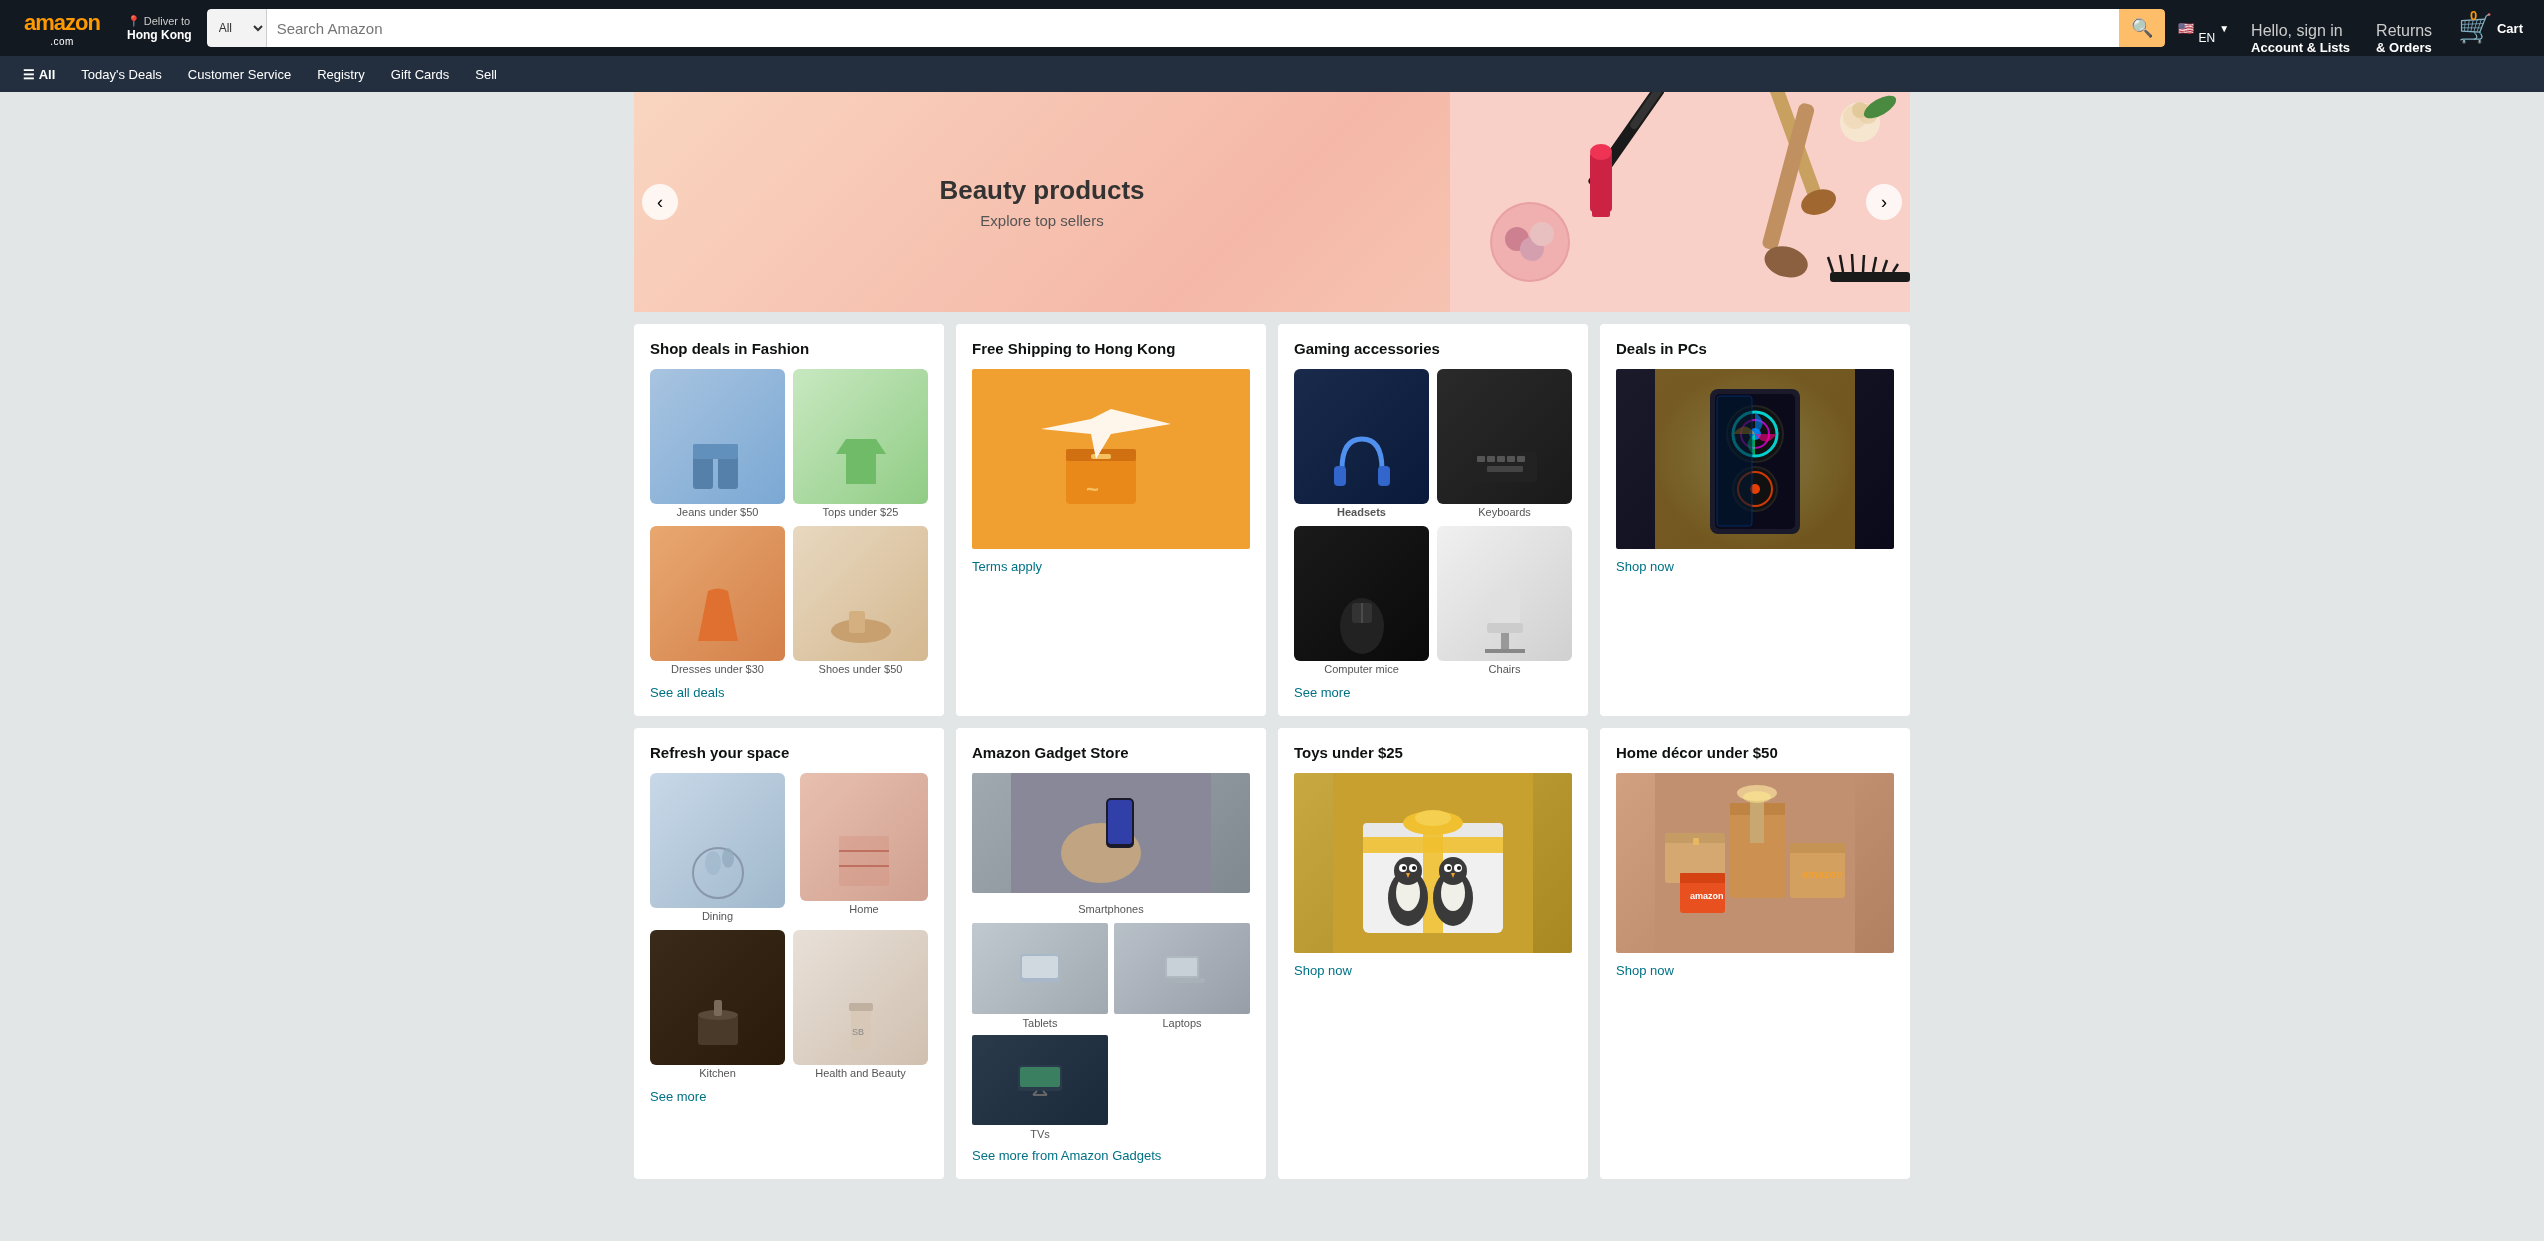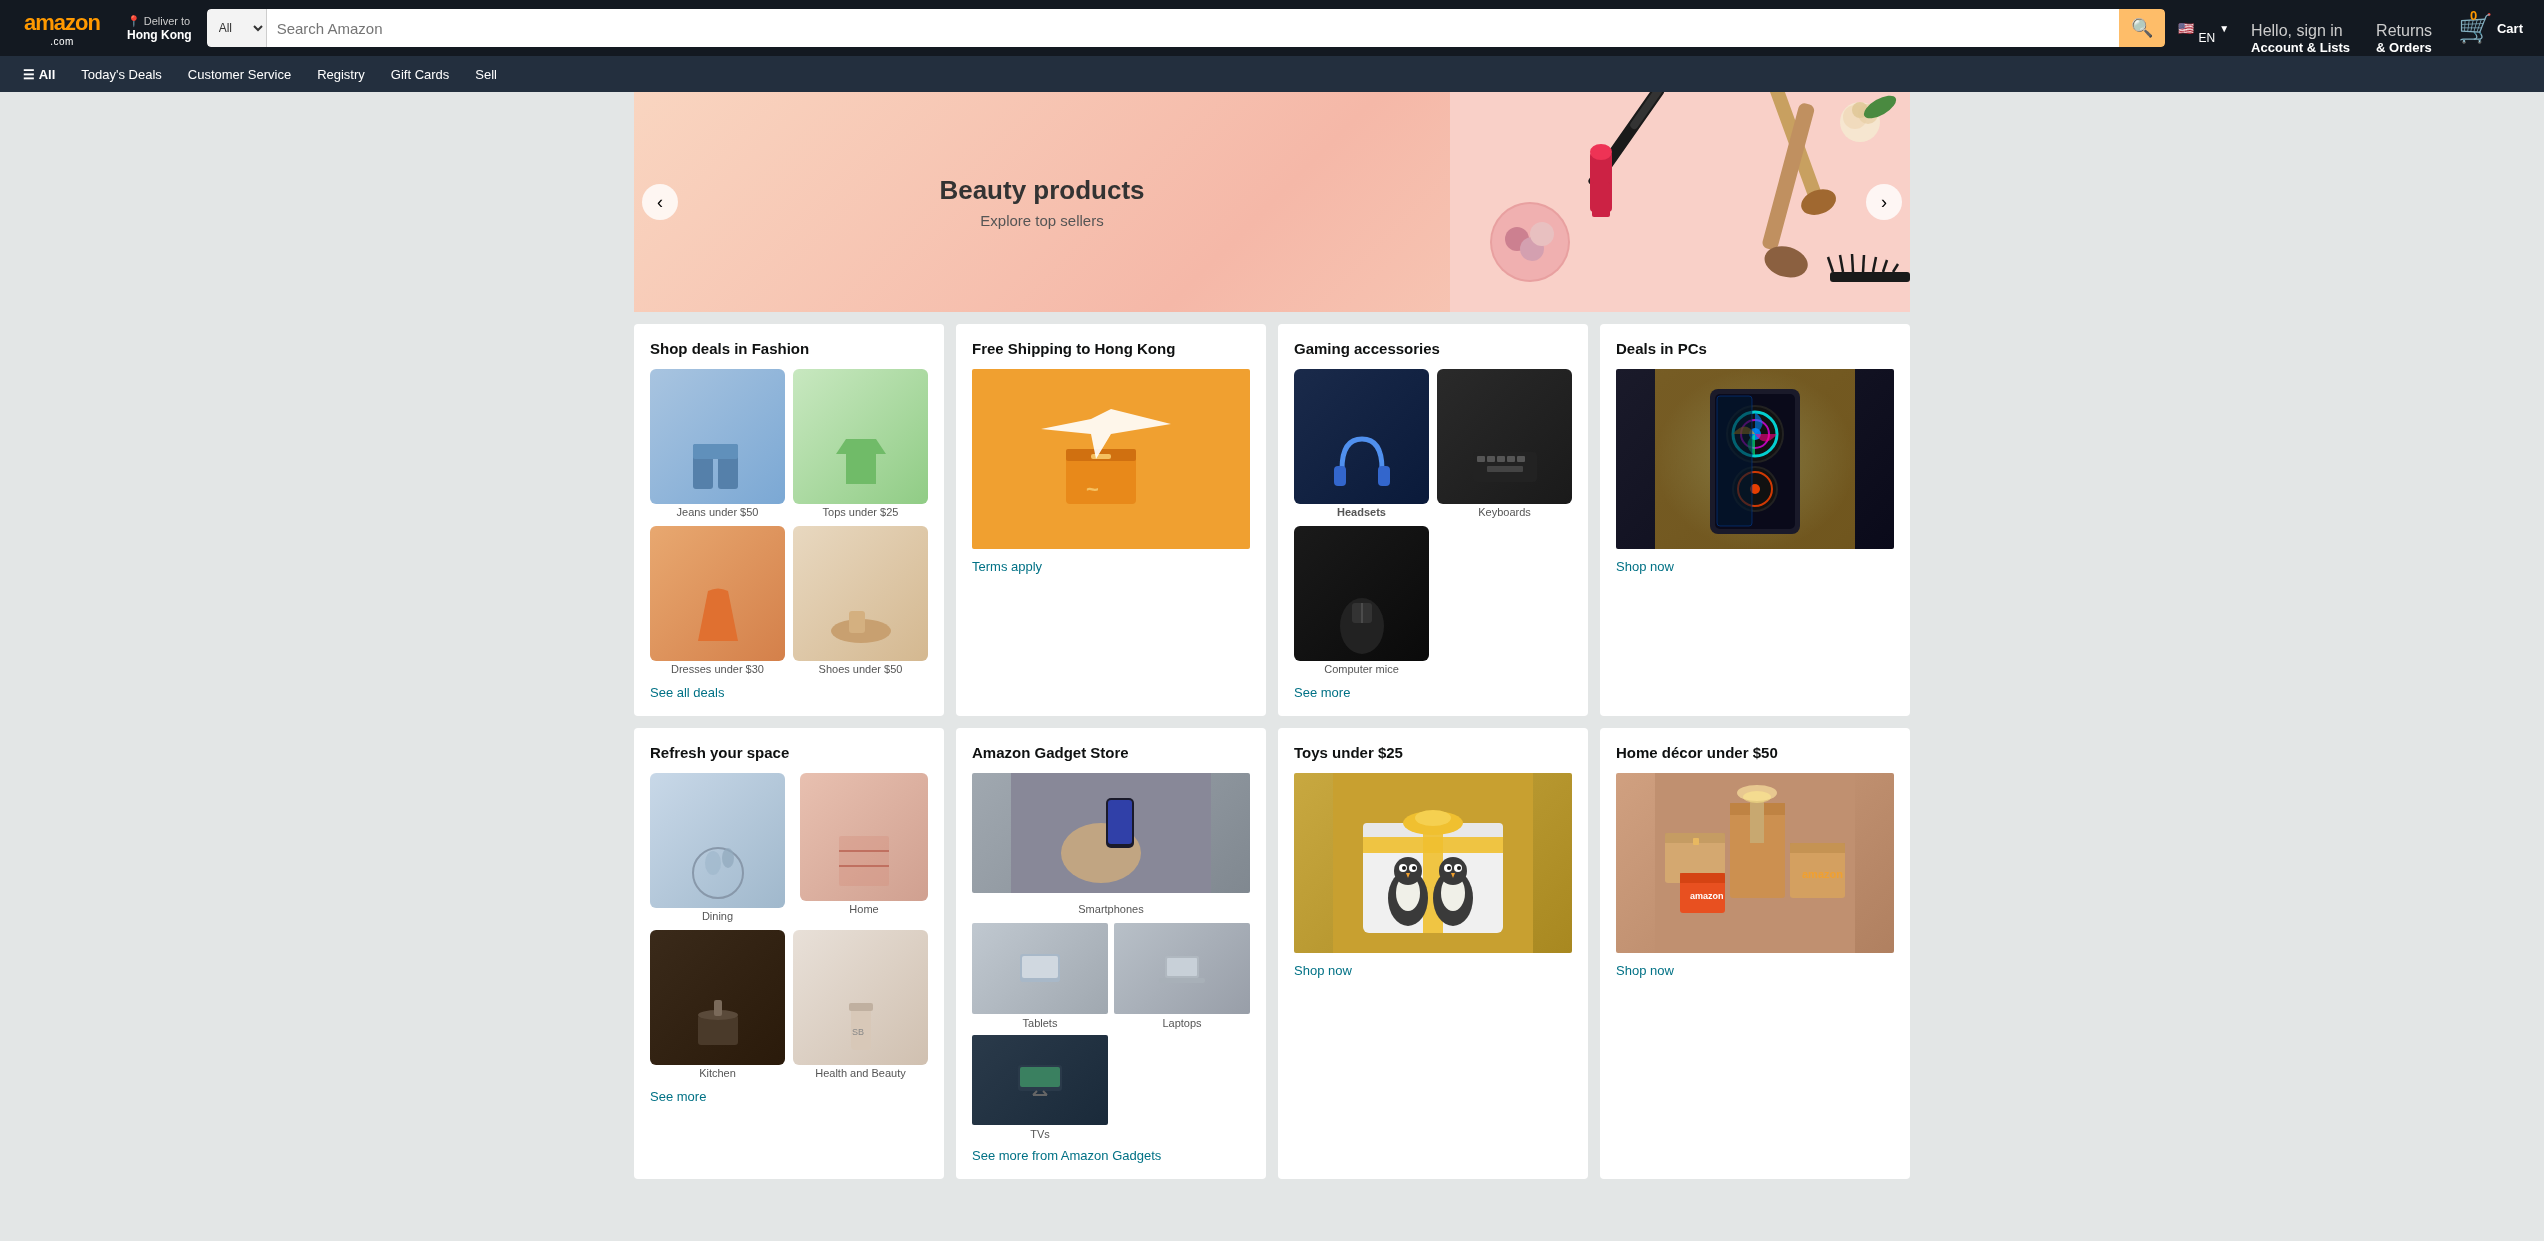--- a/index.html
+++ b/index.html
@@ -520,20 +520,31 @@
         </div>
         <div style="cursor:pointer;">
           <div class="card-img-placeholder img-gaming-mouse">
             <svg width="80" height="80" viewBox="0 0 80 80">
                 <ellipse cx="40" cy="45" rx="22" ry="28" fill="#222"></ellipse>
                 <rect x="30" y="22" width="20" height="20" rx="3" fill="#333"></rect>
                 <line x1="40" y1="22" x2="40" y2="42" stroke="#555" stroke-width="1.5"></line>
               </svg>
           </div>
           <div class="card-img-label">Computer mice</div>
+        </div>
+        <div style="cursor:pointer;">
+          <div class="card-img-placeholder img-gaming-chair">
+            <svg width="80" height="80" viewBox="0 0 80 80">
+                <rect x="25" y="10" width="30" height="35" rx="4" fill="#e0e0e0"></rect>
+                <rect x="22" y="42" width="36" height="10" rx="3" fill="#ccc"></rect>
+                <rect x="36" y="52" width="8" height="18" fill="#999"></rect>
+                <line x1="20" y1="70" x2="60" y2="70" stroke="#888" stroke-width="4"></line>
+              </svg>
+          </div>
+          <div class="card-img-label">Chairs</div>
         </div>
       </div>
       <a class="card-link">See more</a>
     </div>
 
     <div class="card">
       <div class="card-title">Deals in PCs</div>
       <div class="card-img-full-placeholder img-pc-case">
         <svg width="200" height="180" viewBox="0 0 200 180" xmlns="http://www.w3.org/2000/svg">
           <defs>

